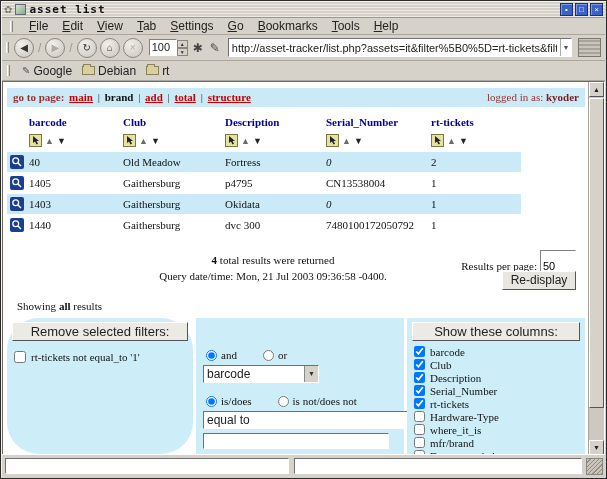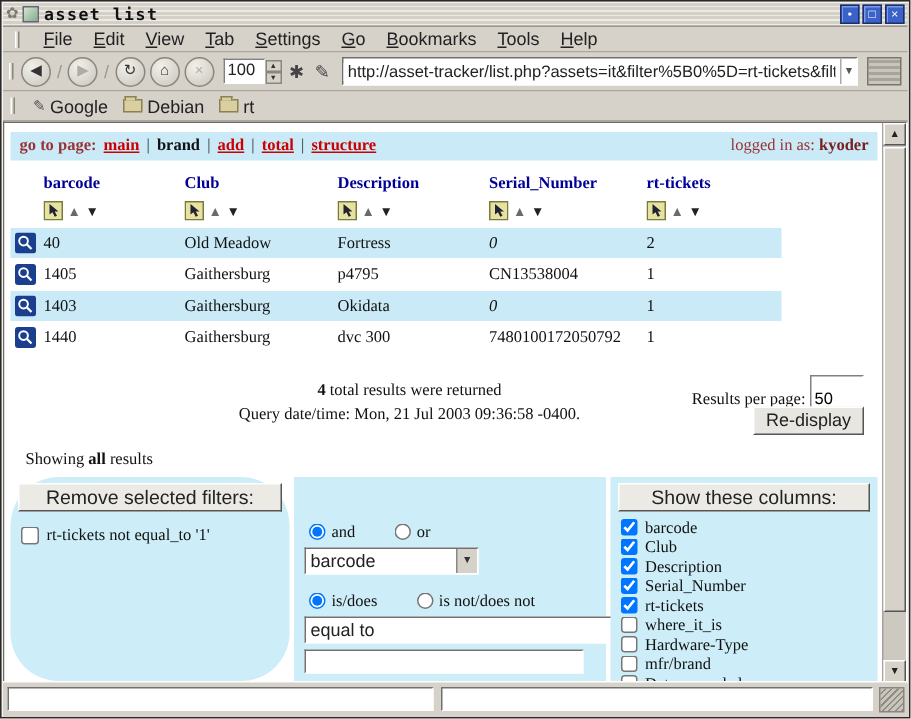--- a/index.html
+++ b/index.html
@@ -109,21 +109,21 @@
   .panel{position:absolute; top:236px; height:136px; background:var(--panel);}
   .p1{left:4px; width:186px;border-radius:32px;} .p2{left:193px; width:208px;} .p3{left:404px; width:178px;}
   .pbtn{position:absolute; top:4px; background:#eceae4; border:1px solid #fff; border-bottom-color:#555; border-right-color:#555;
     font-family:"Liberation Sans",sans-serif; font-size:13px; color:#222; text-align:center; cursor:pointer; height:19px; line-height:17px;}
   .p1 .pbtn{left:5px; width:176px;}
   .p2 .pbtn{left:5px; width:92px;}
   .p3 .pbtn{left:5px; width:168px;}
   .ckrow{position:absolute; display:flex; align-items:flex-start; gap:5px; font-size:11px; line-height:12px;}
   .ckrow input{width:12px; height:12px; margin:0; flex:0 0 auto;}
   .p1 .ckrow{left:7px; top:33px; width:130px;}
-  .radio-row{position:absolute; display:flex; gap:4px; font-size:11px;}
+  .radio-row{position:absolute; display:flex; align-items:center; gap:4px; font-size:11px;}
   .radio-row input{width:11px; height:11px; margin:0;}
   .radio-row .gap{width:18px;}
   .fselect{position:absolute; height:18px; background:#fff; border:1px solid #707070; border-bottom-color:#fff; border-right-color:#fff;
     display:flex; align-items:center; font-family:"Liberation Sans",sans-serif; font-size:12px; cursor:pointer;}
   .fsel-text{flex:1; padding:0 3px; color:#222;}
   .fsel-btn{width:14px; height:16px; background:var(--chrome); border-left:1px solid #888;
     font-size:7px; line-height:16px; text-align:center; color:#333;}
   .txtfield{position:absolute; height:16px; background:#fff; border:1px solid #707070; border-bottom-color:#fff; border-right-color:#fff;
     font-size:12px; font-family:"Liberation Sans",sans-serif; padding:0 3px; outline:none;}
   .collist{position:absolute; left:7px; top:27px; right:4px;}
@@ -391,25 +391,25 @@
           <label class="colitem">
             <input type="checkbox" checked="" style="">
             <span>Serial_Number</span>
           </label>
           <label class="colitem">
             <input type="checkbox" checked="" style="">
             <span>rt-tickets</span>
           </label>
           <label class="colitem">
             <input type="checkbox" style="">
+            <span>Hardware-Type</span>
+          </label>
+          <label class="colitem">
+            <input type="checkbox" style="">
             <span>where_it_is</span>
-          </label>
-          <label class="colitem">
-            <input type="checkbox" style="">
-            <span>Hardware-Type</span>
           </label>
           <label class="colitem">
             <input type="checkbox" style="">
             <span>mfr/brand</span>
           </label>
           <label class="colitem">
             <input type="checkbox" style="">
             <span>Date_recorded</span>
           </label>
         </div>

